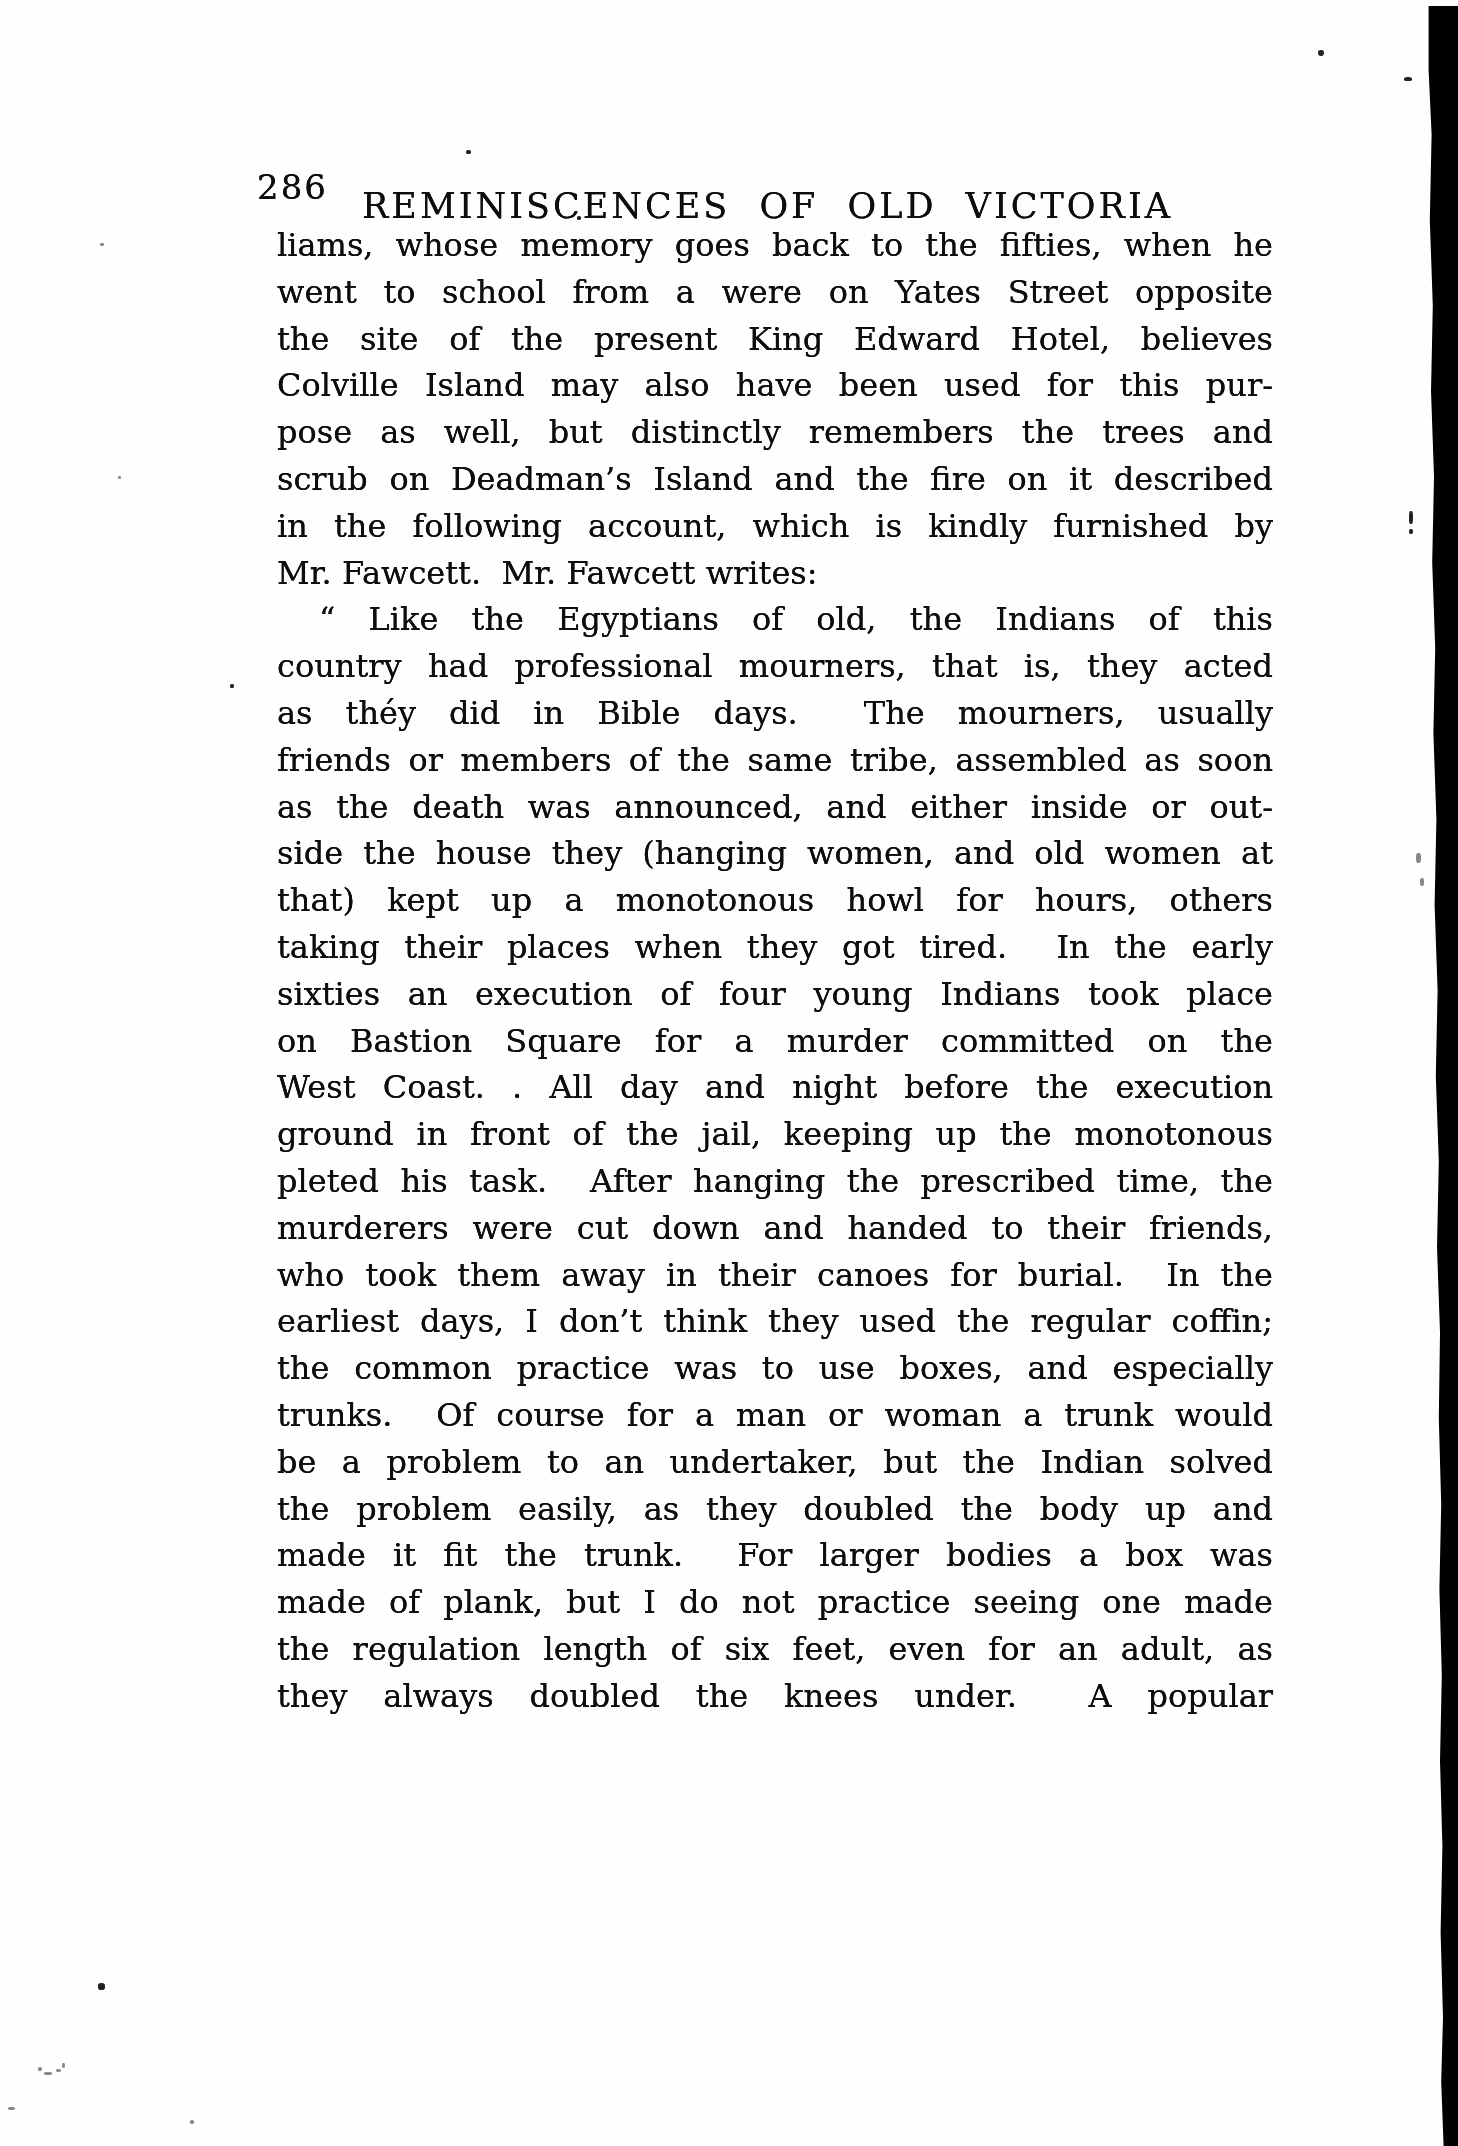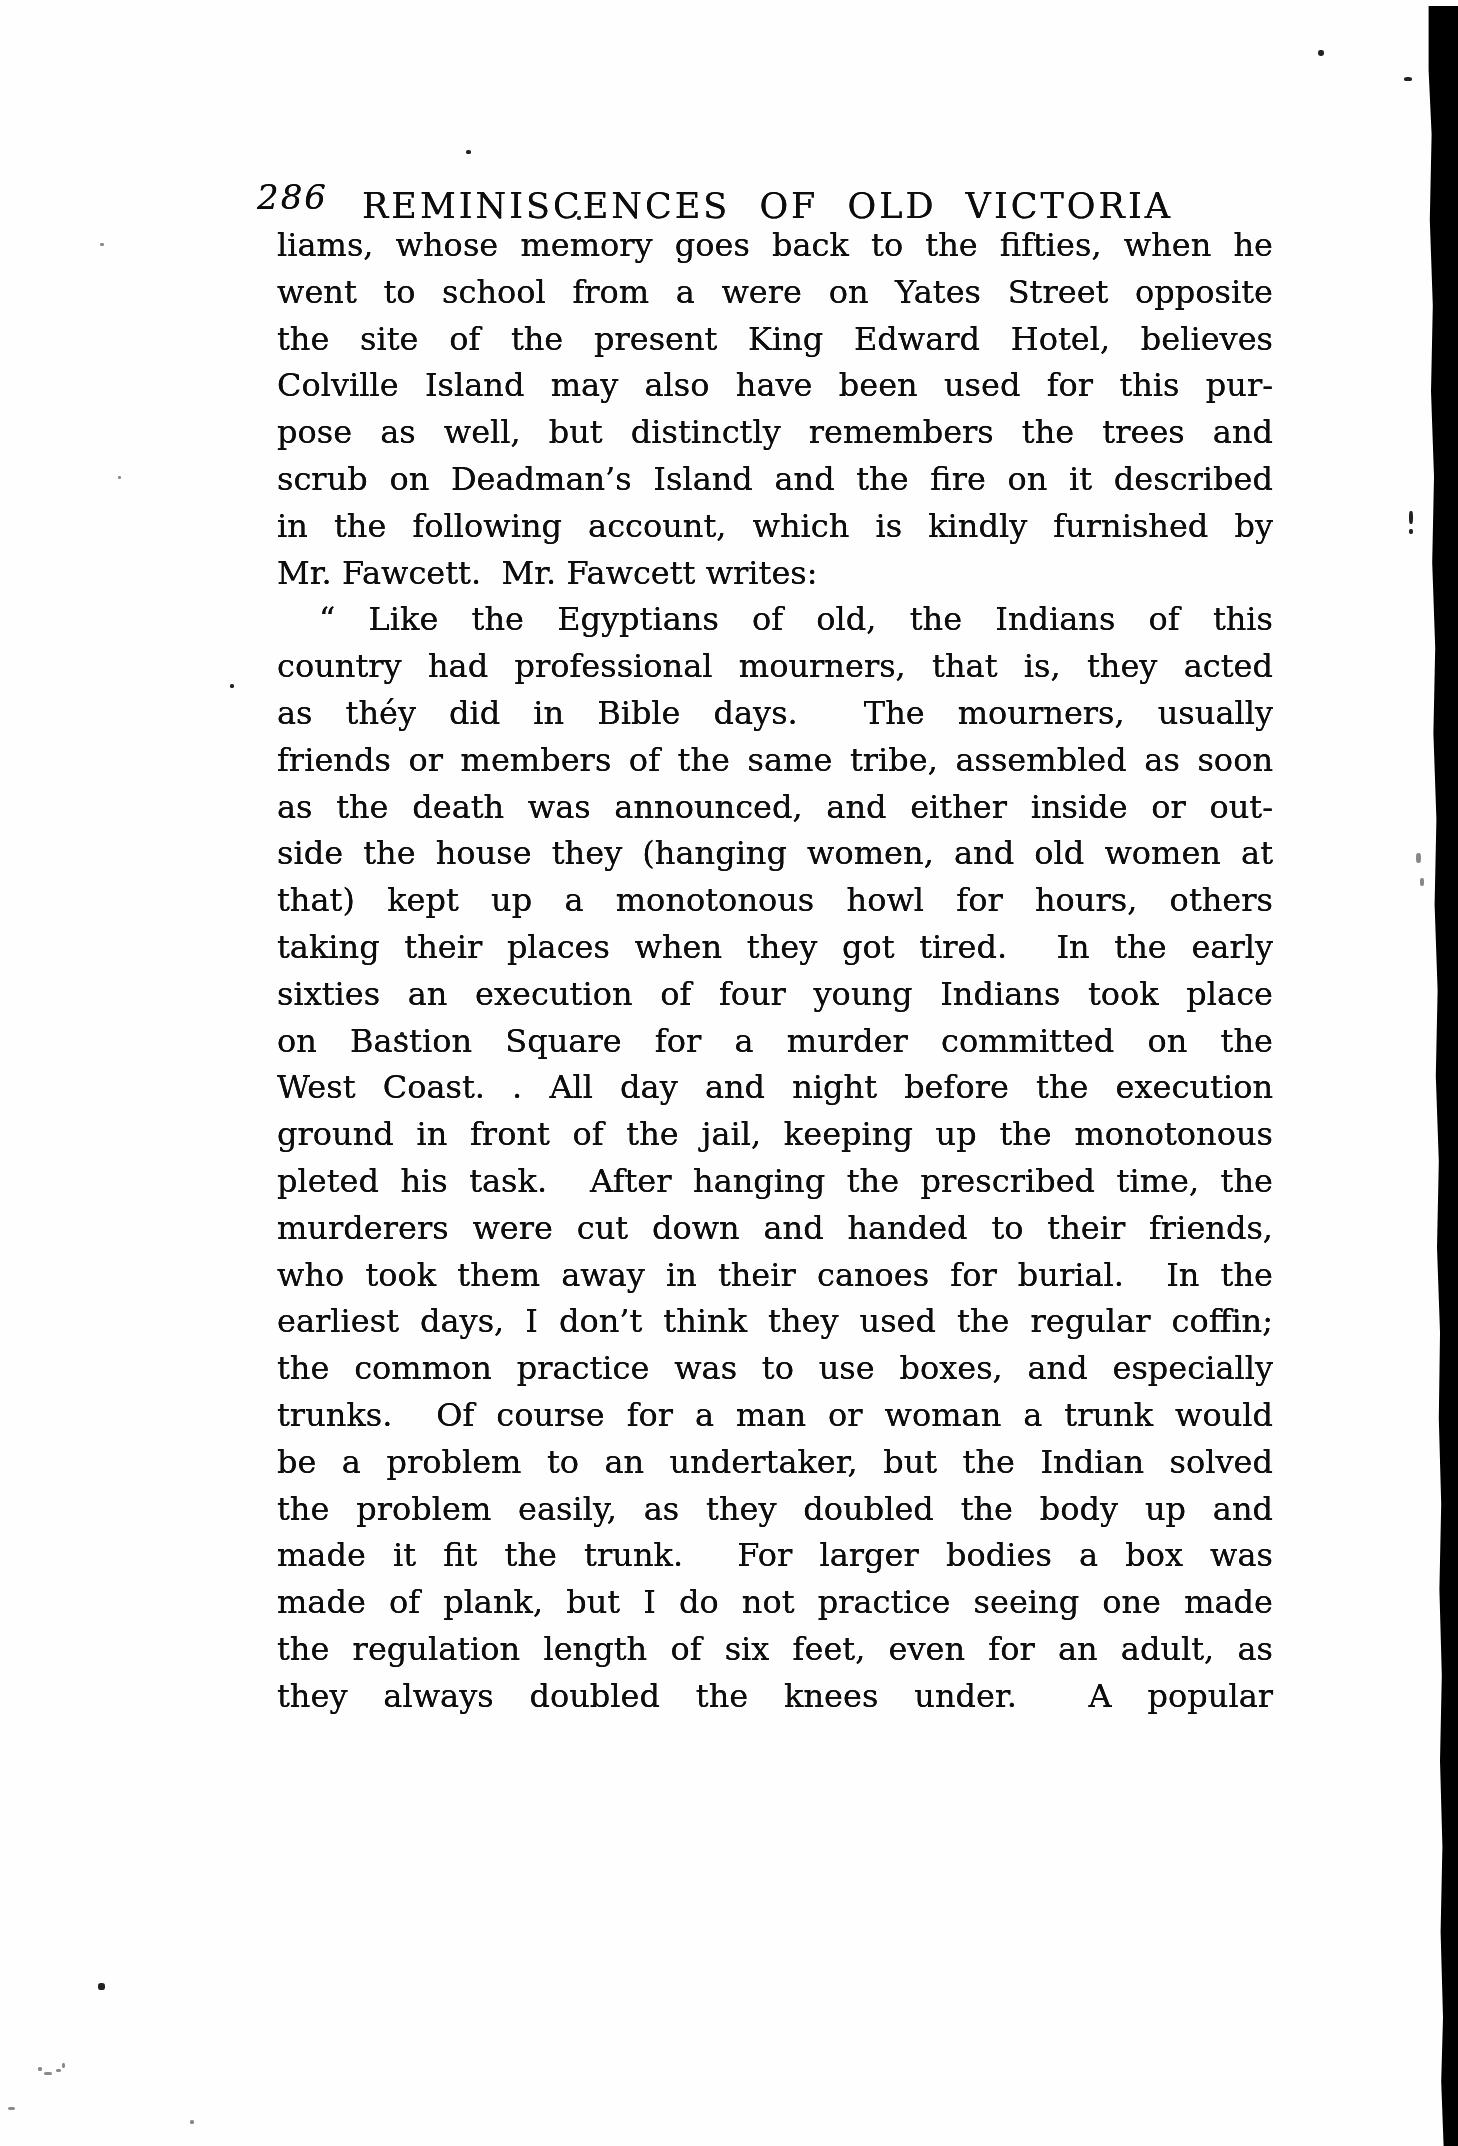--- a/index.html
+++ b/index.html
@@ -6,24 +6,23 @@
   .page{
     position:relative;
     width:1458px;height:2146px;
     background:#fefefe;
     overflow:hidden;
     font-family:"DejaVu Serif","Liberation Serif",serif;
     color:#0d0d0d;
   }
   
   .page-number{
-    position:absolute;left:257px;top:177px;
+    position:absolute;left:257px;top:167px;
     font-size:34px;letter-spacing:2px;
     text-shadow:0 0 0.5px currentColor;
-    font-style:italic;
   }
   .running-title{
     position:absolute;left:362px;top:161px;width:811px;
     font-size:35px;letter-spacing:3px;
     text-align:justify;text-align-last:justify;
     white-space:normal;
     text-shadow:0 0 0.6px currentColor;
     margin-top:25px;
   }
   

